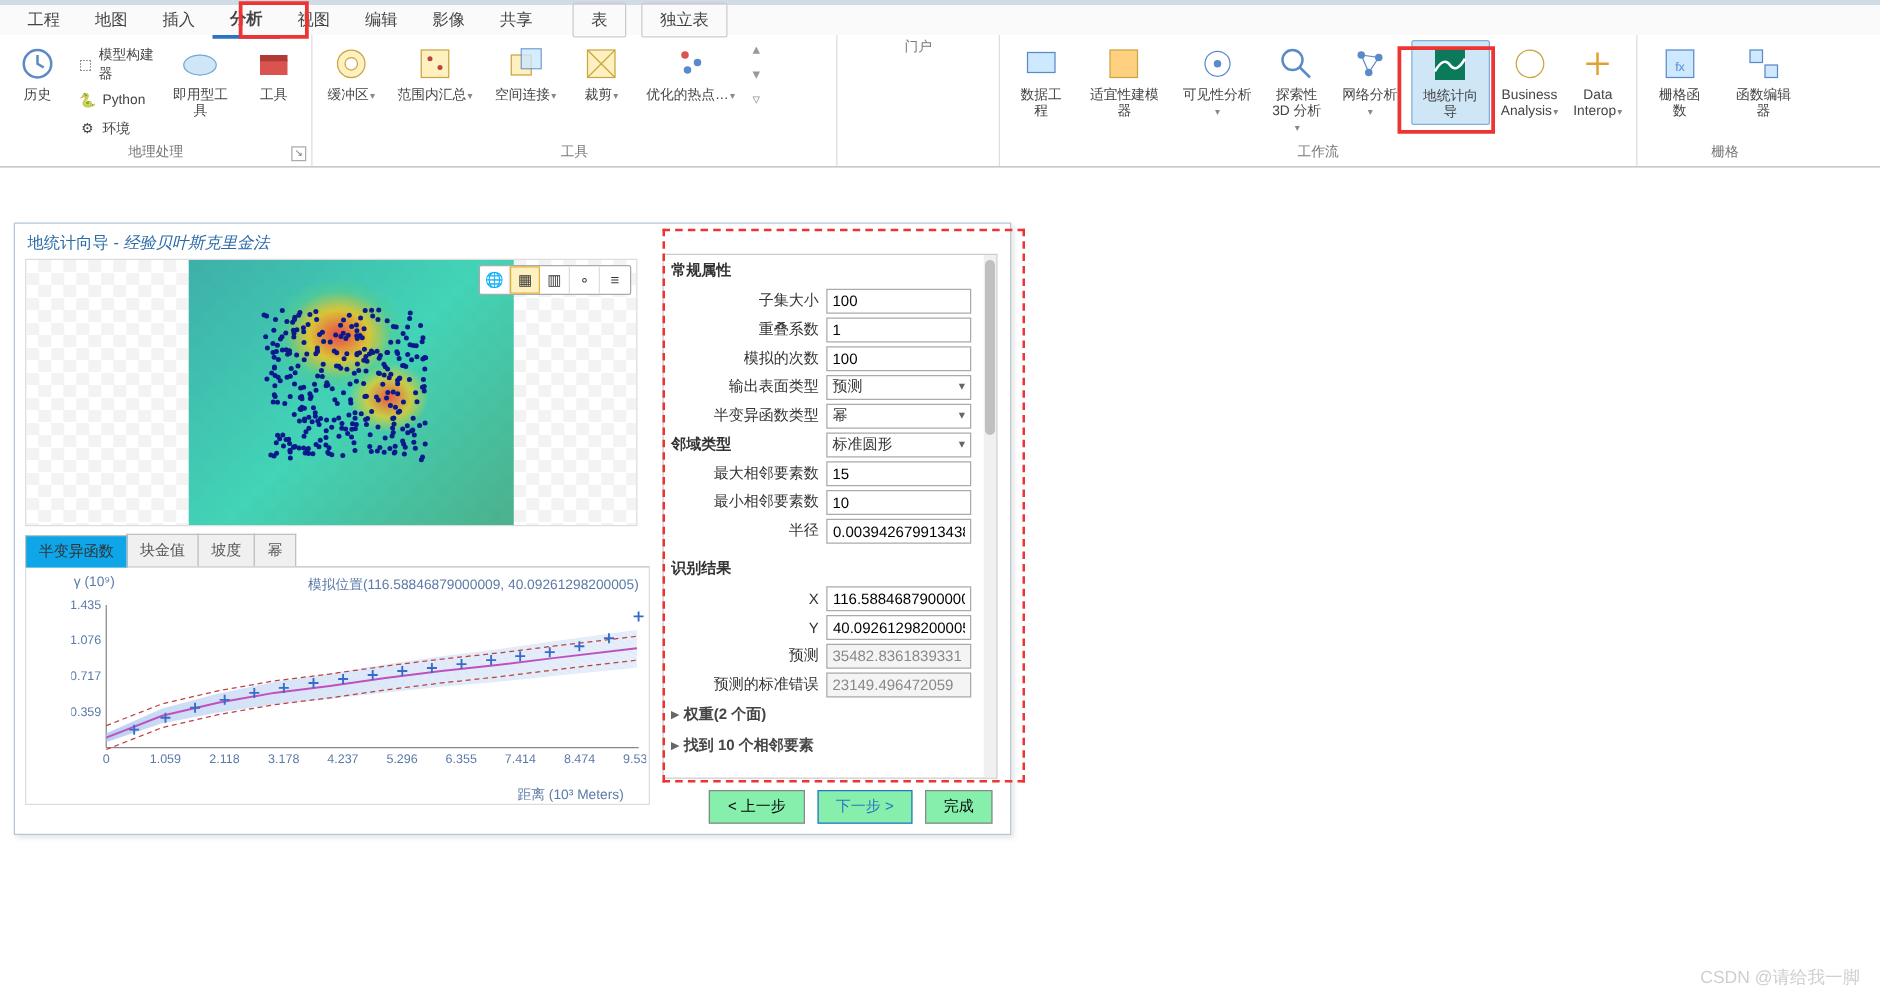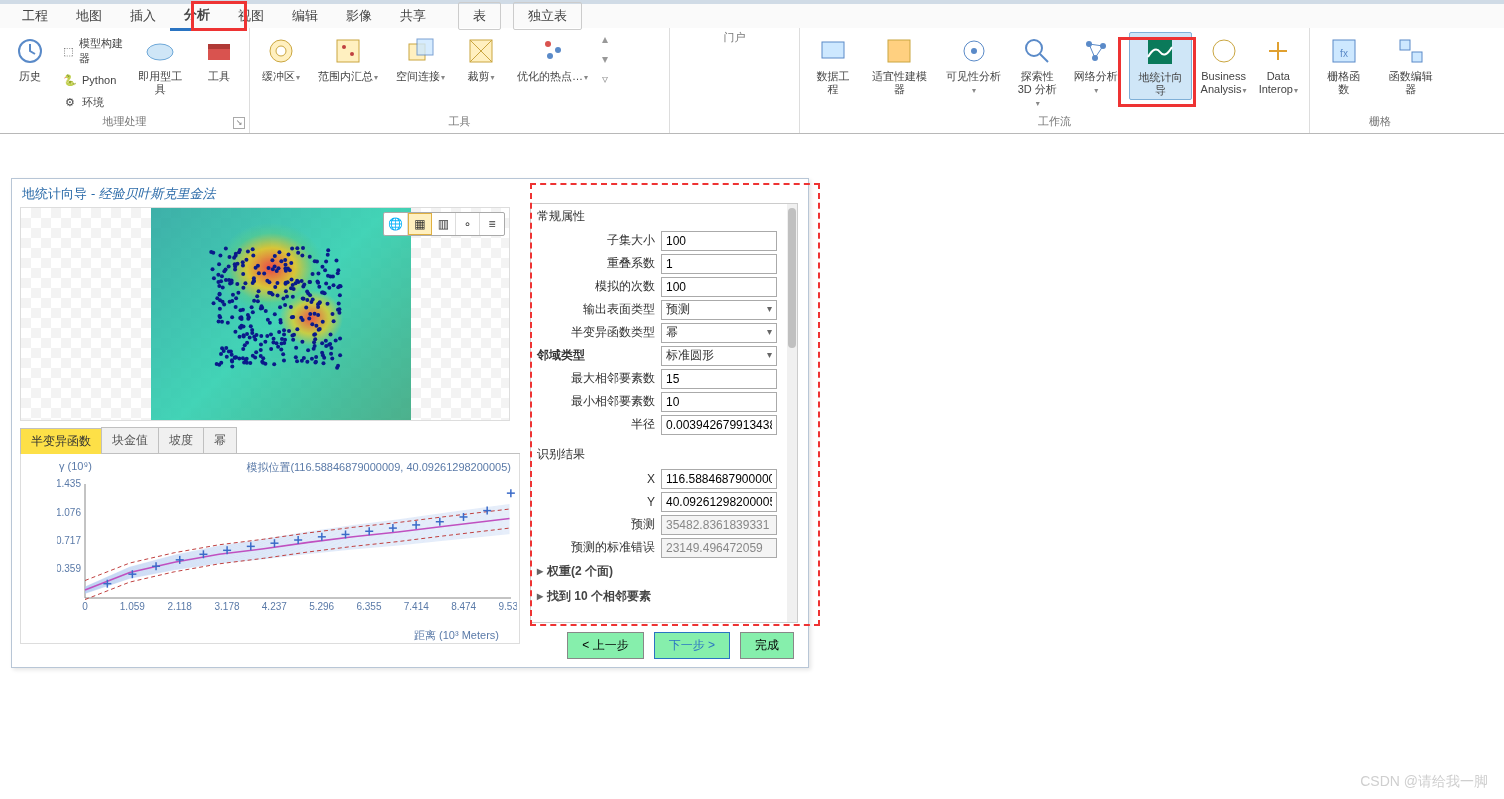--- a/index.html
+++ b/index.html
@@ -44,34 +44,34 @@
   linear-gradient(135deg, #2aa8a0, #2fd0b0, #3aa880);
  opacity:.9;}
 .pts { position:absolute; left:130px; top:0; width:260px; height:214px; }
 .floating-toolbar { position: absolute; right: 4px; top: 4px; display: flex; border: 1px solid #aaa; background: #fff; border-radius: 2px; }
 .ft-btn { width: 24px; height: 22px; display: flex; align-items: center; justify-content: center; border-right: 1px solid #ddd; font-size: 12px; }
 .ft-btn:last-child { border-right: none; }
 .ft-btn.sel { background: #fff0c0; border:1px solid #e0b040; }
 
 .tab-row { display: flex; margin-top: 6px; border-bottom: 1px solid #c0c0c0; }
 .tab { padding: 4px 10px; font-size: 12px; border: 1px solid #c0c0c0; border-bottom: none; margin-right: -1px; color: #333; background: #fff; }
-.tab.active { background: #fde047; position: relative; top: 1px; }
+.tab.active { background: #0ea5e9; position: relative; top: 1px; }
 .tab.inactive { background: #f0f0f0; color: #555; }
 
 .chart-wrap { border: 1px solid #ddd; border-top: none; height: 190px; padding: 4px 6px 0; position: relative; }
 .chart-title { position: absolute; top: 6px; right: 8px; font-size: 11px; color: #5a7aa8; }
 .ylab { position: absolute; left: 38px; top: 6px; font-size: 11px; color: #5a7aa8; }
 .xlab { text-align: center; font-size: 11px; color: #5a7aa8; position: absolute; bottom: 0; right: 20px; }
 .chart-svg { position: absolute; left: 36px; top: 24px; }
 
 
 .right-pane { position: absolute; right: 10px; top: 24px; width: 268px; height: 420px; border: 1px solid #ccc; overflow: hidden; background:#fff;}
 .rp-scroll { position: absolute; right: 0; top: 0; width: 10px; height: 100%; background: #f0f0f0; }
 .rp-thumb { position: absolute; right: 1px; top: 4px; width: 8px; height: 140px; background: #c0c0c0; border-radius: 4px; }
-.section-h { font-weight: normal; padding: 4px 6px; font-size: 12px; }
+.section-h { font-weight: bold; padding: 4px 6px; font-size: 12px; }
 .prop-row { display: flex; align-items: center; height: 23px; }
 .prop-row .plabel { width: 130px; text-align: right; padding-right: 6px; font-size: 12px; }
 .prop-row .pval { flex: 1; }
 .pinput { width: 116px; height: 20px; border: 1px solid #aaa; padding: 1px 4px; font-size: 12px; background:#fff;}
 .pselect { width: 116px; height: 20px; border: 1px solid #aaa; padding: 0 4px; font-size: 12px; background: #fff; position: relative; }
 .pselect::after { content: "▾"; position: absolute; right: 4px; top: 2px; color: #666; font-size: 10px; }
 .pinput.ro { color: #888; background:#f4f4f4;}
 .expand-row { padding: 4px 6px; font-size: 12px; color: #444; }
 .expand-row::before { content: "▸"; margin-right: 4px; color: #666; }
 

